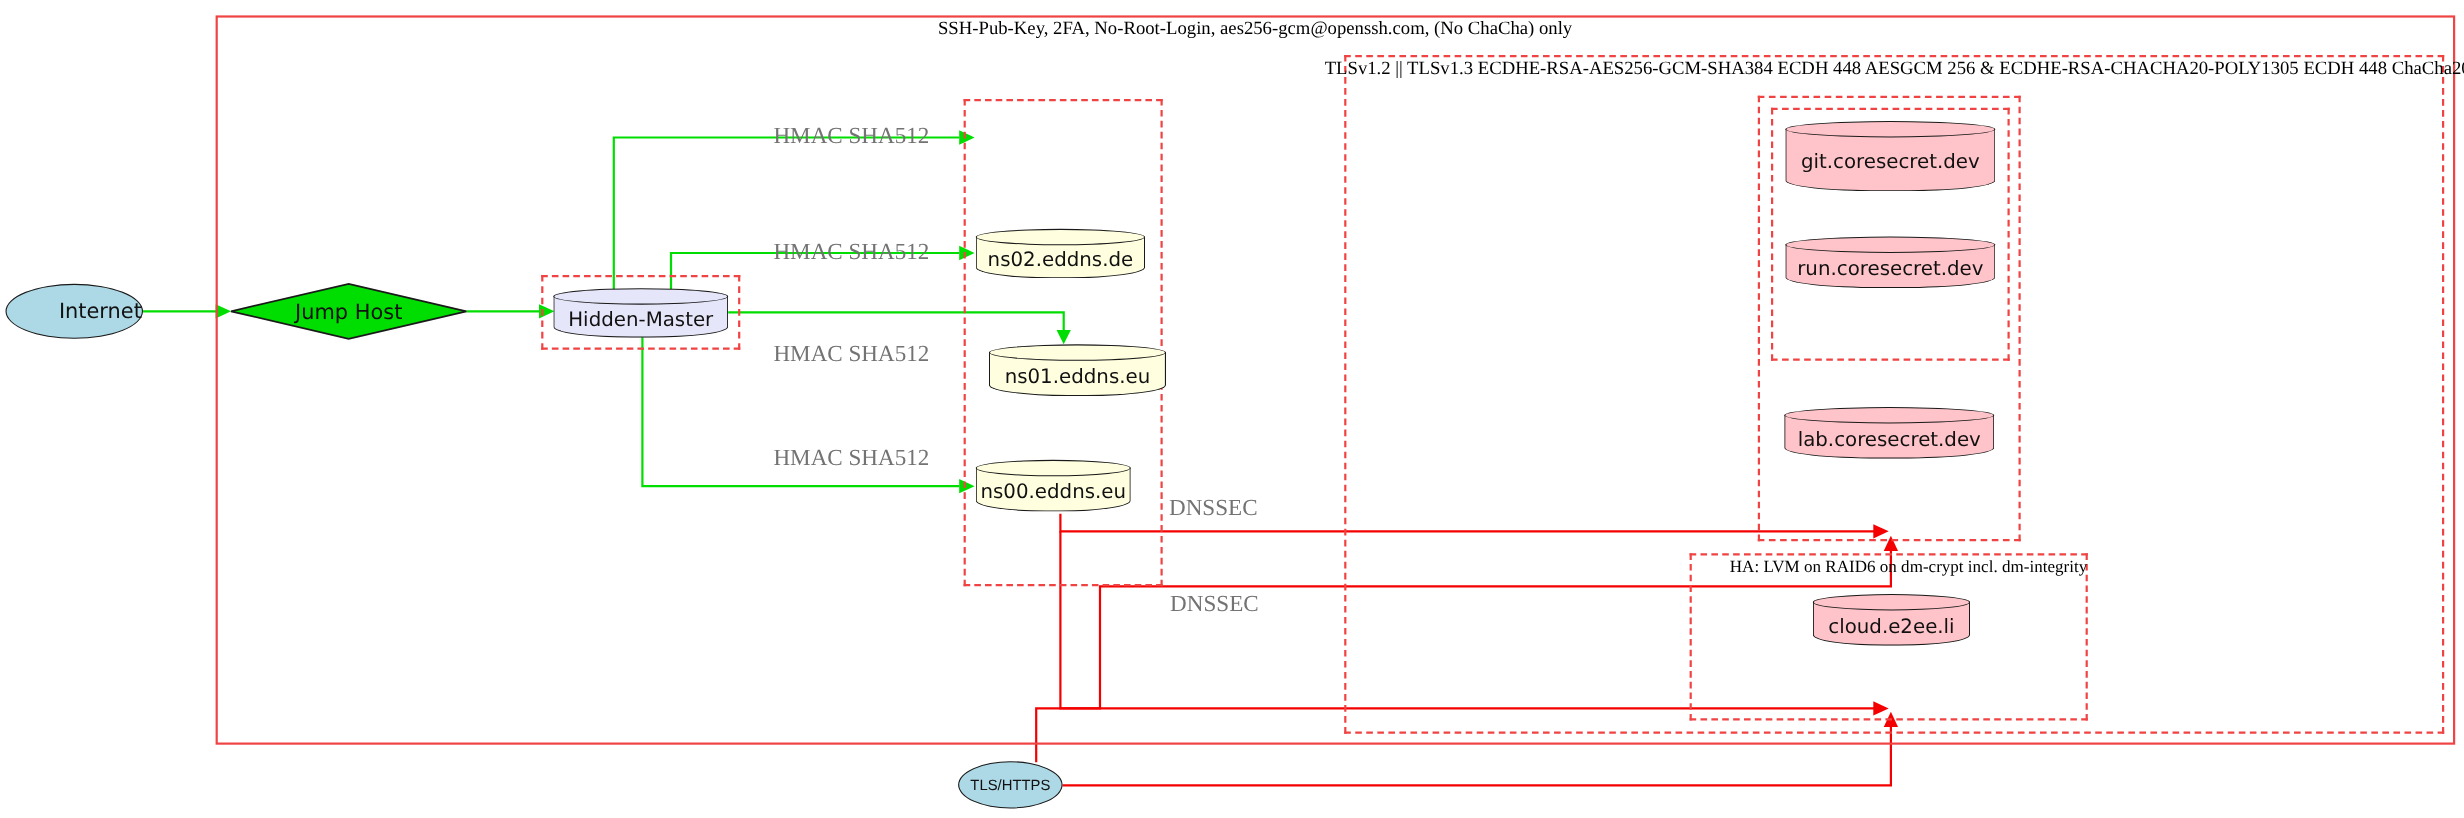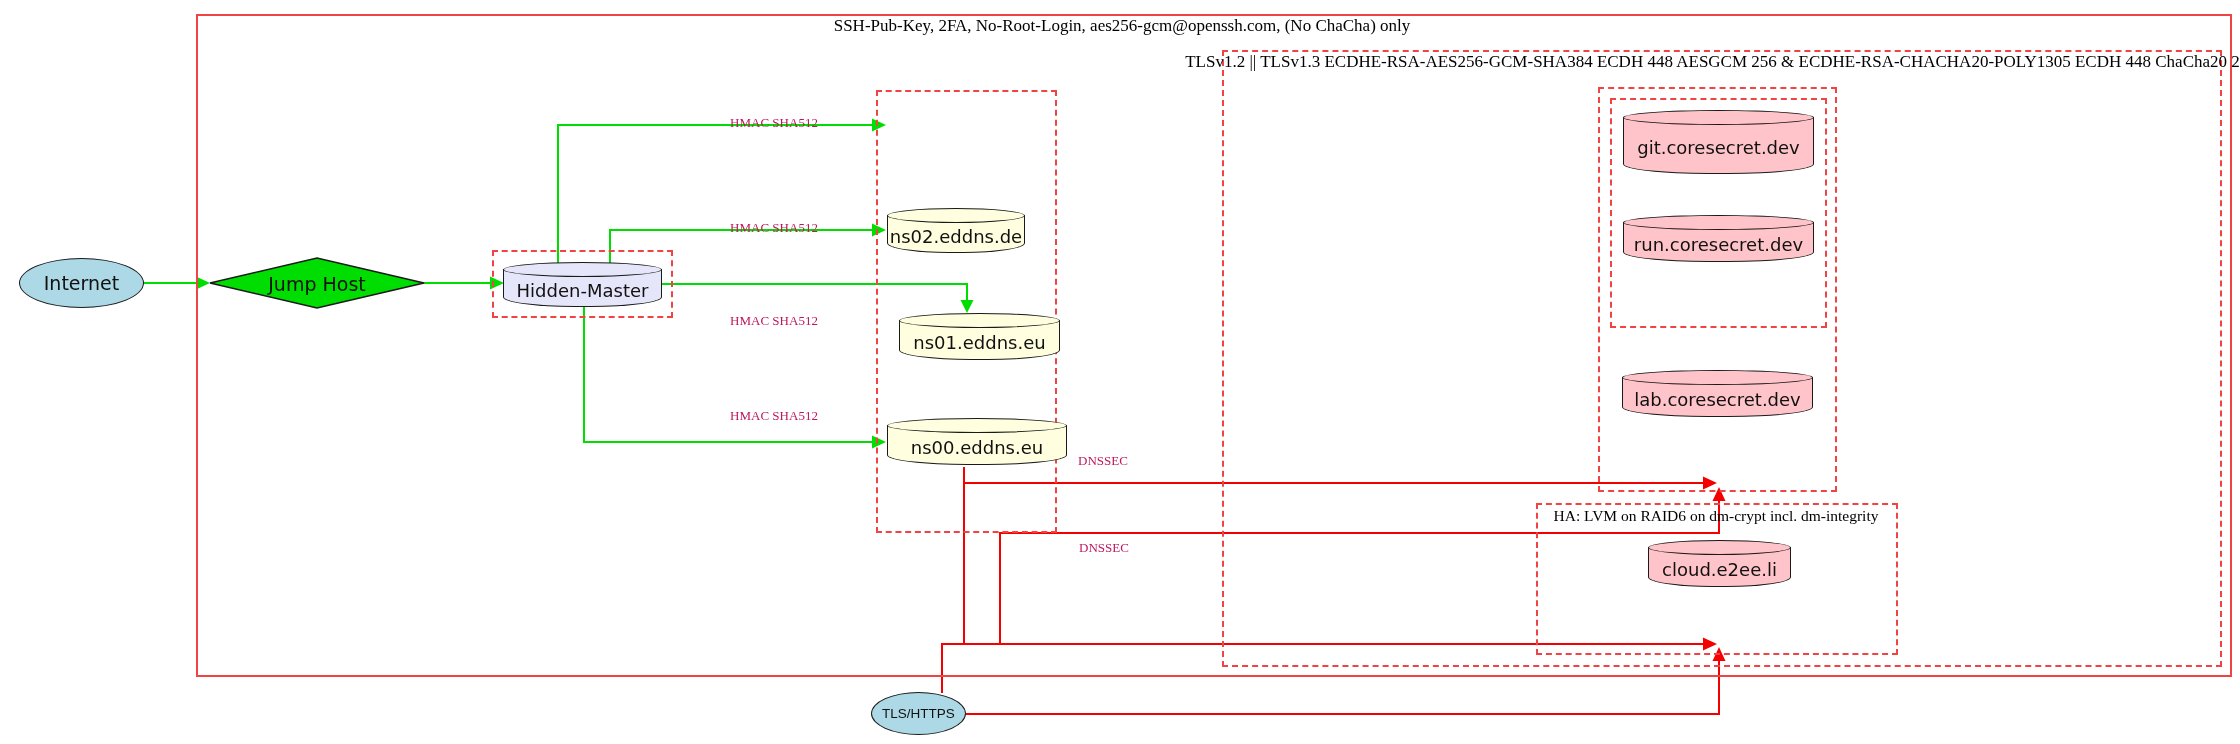--- a/index.html
+++ b/index.html
@@ -10,23 +10,23 @@
   .g-edge{stroke:var(--secure-edge-green,#00dd00);stroke-width:2;fill:none;}
   .g-arrow{fill:var(--secure-edge-green,#00dd00);stroke:none;}
   .r-edge{stroke:var(--tls-edge-red,#f40000);stroke-width:2;fill:none;}
   .r-arrow{fill:var(--tls-edge-red,#f40000);stroke:none;}
   .diamond{fill:var(--jump-host-green,#00dd00);stroke:var(--node-border,#1a1a1a);stroke-width:1.6px;}
 
   .cluster{position:absolute;box-sizing:border-box;border:2px dashed var(--cluster-border-red,#f04343);background:transparent;}
   .cluster.solid{border-style:solid;}
 
   .cluster-label{position:absolute;transform:translateX(-50%);white-space:nowrap;color:#000;
-                 font-family:"Liberation Serif","DejaVu Serif",serif;}
-  .elabel{position:absolute;transform:translateX(-50%);white-space:nowrap;color:#be185d;
-          font-family:"Liberation Serif","DejaVu Serif",serif;font-size:13px;line-height:22px;}
+                 font-family:"Liberation Serif","DejaVu Serif",serif;margin-left:19px;}
+  .elabel{position:absolute;transform:translateX(-50%);white-space:nowrap;color:#737373;
+          font-family:"Liberation Serif","DejaVu Serif",serif;font-size:21px;line-height:22px;}
 
   .ellipse-node{position:absolute;box-sizing:border-box;border:1.6px solid var(--node-border,#1a1a1a);
                 border-radius:50%;display:flex;align-items:center;justify-content:center;
                 background:var(--internet-blue,#add8e6);color:#111;}
 
   .cyl{position:absolute;}
   .cyl-body{position:absolute;left:0;right:0;top:7px;bottom:0;background:var(--fill,#eee);
             border:1.6px solid var(--node-border,#1a1a1a);border-top:none;
             border-radius:0 0 45% 45% / 0 0 10px 10px;}
   .cyl-cap{position:absolute;left:0;right:0;top:0;height:15px;background:var(--fill,#eee);
@@ -73,49 +73,49 @@
   <div class="cluster" style="left:876px;top:90px;width:181px;height:443px;"></div>
   <div class="cluster" style="left:1598px;top:87px;width:239px;height:405px;"></div>
   <div class="cluster" style="left:1610px;top:98px;width:217px;height:230px;"></div>
   <div class="cluster" style="left:1536px;top:503px;width:362px;height:152px;"></div>
   <div class="cluster" style="left:492px;top:250px;width:181px;height:68px;"></div>
 
   <div class="cluster-label" style="left:1122px;top:16px;font-size:17px;">SSH-Pub-Key, 2FA, No-Root-Login, aes256-gcm@openssh.com, (No ChaCha) only</div>
   <div class="cluster-label" style="left:1721px;top:52px;font-size:17px;">TLSv1.2 || TLSv1.3 ECDHE-RSA-AES256-GCM-SHA384 ECDH 448 AESGCM 256 &amp; ECDHE-RSA-CHACHA20-POLY1305 ECDH 448 ChaCha20 256</div>
   <div class="cluster-label" style="left:1716px;top:507px;font-size:15.5px;">HA: LVM on RAID6 on dm-crypt incl. dm-integrity</div>
 
-  <div class="ellipse-node" style="left:19px;top:258px;width:125px;height:50px;font-size:19px;">
+  <div class="ellipse-node" style="left:5px;top:258px;width:125px;height:50px;font-size:19px;justify-content:flex-end;">
     <span>Internet</span>
   </div>
   <div class="ellipse-node" style="left:871px;top:692px;width:95px;height:43px;font-size:13.5px;font-family:'Liberation Sans',sans-serif;">
     <span>TLS/HTTPS</span>
   </div>
 
   <div class="node-label" style="left:317px;top:284px;">Jump Host</div>
 
   <div class="cyl" style="left:503px;top:262px;width:159px;height:45px;--fill:var(--hidden-master-lavender,#e6e6fa);">
     <div class="cyl-body"></div>
     <div class="cyl-cap"></div>
     <div class="cyl-label">Hidden-Master</div>
   </div>
 
 
-  <div class="cyl" style="left:887px;top:208px;width:138px;height:45px;--fill:var(--dns-yellow,#ffffe0);">
+  <div class="cyl" style="left:887px;top:208px;width:138px;height:45px;padding-left:16px;--fill:var(--dns-yellow,#ffffe0);">
     <div class="cyl-body"></div>
     <div class="cyl-cap"></div>
     <div class="cyl-label">ns02.eddns.de</div>
   </div>
 
   <div class="cyl" style="left:899px;top:313px;width:161px;height:47px;--fill:var(--dns-yellow,#ffffe0);">
     <div class="cyl-body"></div>
     <div class="cyl-cap"></div>
     <div class="cyl-label">ns01.eddns.eu</div>
   </div>
 
-  <div class="cyl" style="left:887px;top:418px;width:180px;height:47px;--fill:var(--dns-yellow,#ffffe0);">
+  <div class="cyl" style="left:887px;top:418px;width:141px;height:47px;--fill:var(--dns-yellow,#ffffe0);">
     <div class="cyl-body"></div>
     <div class="cyl-cap"></div>
     <div class="cyl-label">ns00.eddns.eu</div>
   </div>
 
   <div class="cyl" style="left:1623px;top:110px;width:191px;height:64px;--fill:var(--web-pink,#ffc4c9);">
     <div class="cyl-body"></div>
     <div class="cyl-cap"></div>
     <div class="cyl-label">git.coresecret.dev</div>
   </div>

